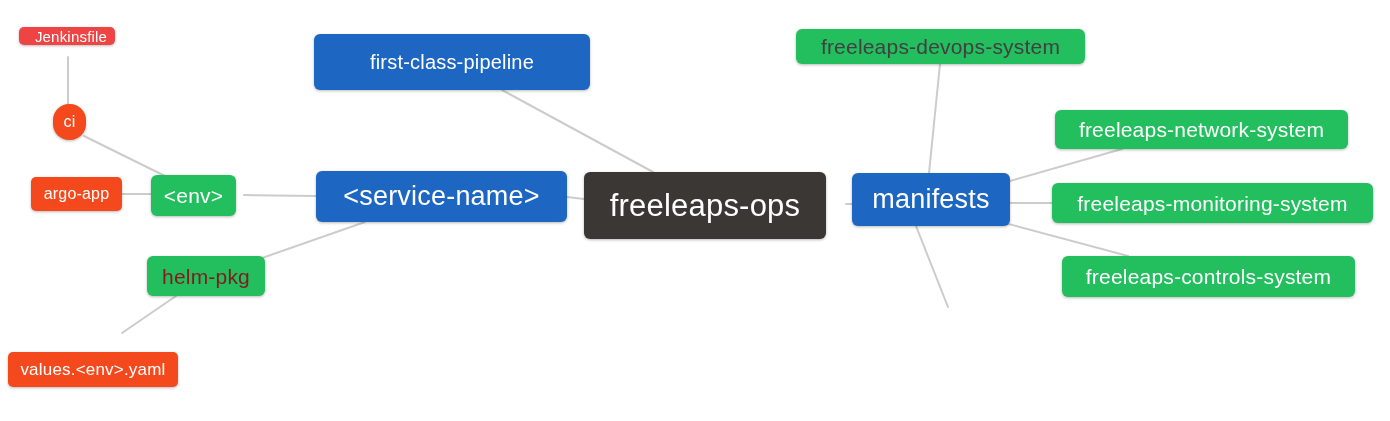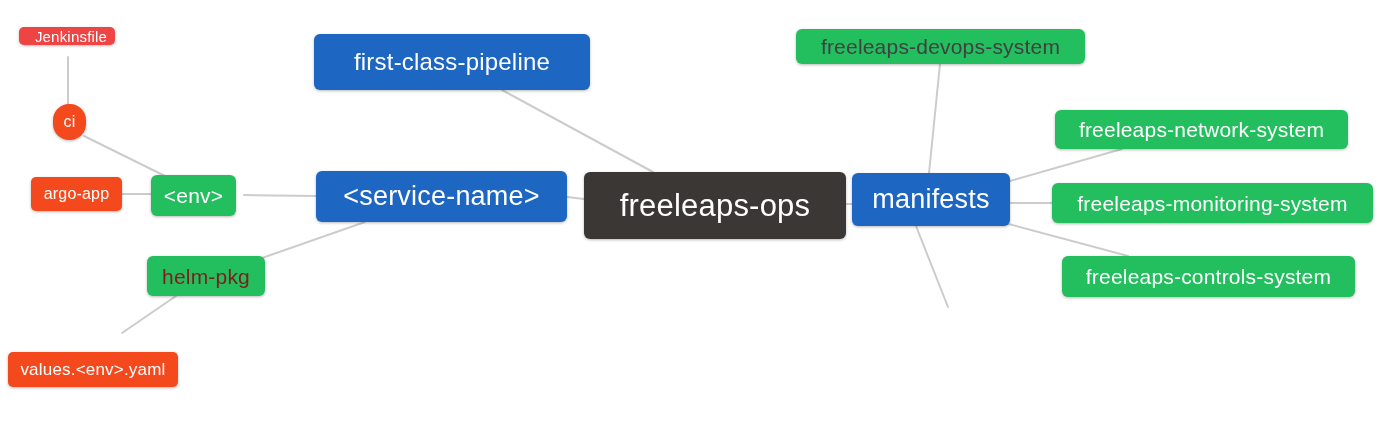--- a/index.html
+++ b/index.html
@@ -57,21 +57,21 @@
       <line x1="1005" y1="223" x2="1128" y2="256" stroke="#cccccc" stroke-width="2" stroke-linecap="round"></line>
       <line x1="916" y1="226" x2="948" y2="307" stroke="#cccccc" stroke-width="2" stroke-linecap="round"></line>
     </svg>
 
 <div class="node" style="left: 19px; top: 27px; width: 96px; height: 18px; background: #ef4444; color: rgb(255, 255, 255); font-size: 15px; border-radius: 5px; padding-left: 8px;">Jenkinsfile</div>
     <div class="node" style="left: 53px; top: 104px; width: 33px; height: 36px; background: rgb(244, 73, 29); color: rgb(255, 255, 255); font-size: 16px; border-radius: 16px;">ci</div>
     <div class="node" style="left: 31px; top: 177px; width: 91px; height: 34px; background: rgb(244, 73, 29); color: rgb(255, 255, 255); font-size: 16px; border-radius: 5px;">argo-app</div>
     <div class="node" style="left: 151px; top: 175px; width: 85px; height: 41px; background: rgb(35, 191, 95); color: rgb(255, 255, 255); font-size: 21px; border-radius: 6px;">&lt;env&gt;</div>
     <div class="node" style="left: 147px; top: 256px; width: 118px; height: 40px; background: rgb(35, 191, 95); color: #7f1d1d; font-size: 21px; border-radius: 6px;">helm-pkg</div>
     <div class="node" style="left: 8px; top: 332px; width: 170px; height: 35px; background: rgb(244, 73, 29); color: rgb(255, 255, 255); font-size: 17px; border-radius: 5px; margin-top: 20px;">values.&lt;env&gt;.yaml</div>
-    <div class="node" style="left: 314px; top: 34px; width: 276px; height: 56px; background: rgb(29, 102, 193); color: rgb(255, 255, 255); font-size: 24px; border-radius: 6px;">first-class-pipeline</div>
+    <div class="node" style="left: 314px; top: 34px; width: 276px; height: 56px; background: rgb(29, 102, 193); color: rgb(255, 255, 255); font-size: 20px; border-radius: 6px;">first-class-pipeline</div>
     <div class="node" style="left: 316px; top: 171px; width: 251px; height: 51px; background: rgb(29, 102, 193); color: rgb(255, 255, 255); font-size: 27px; border-radius: 6px;">&lt;service-name&gt;</div>
-    <div class="node" style="left: 584px; top: 172px; width: 262px; height: 67px; background: rgb(59, 55, 53); color: rgb(255, 255, 255); font-size: 31px; border-radius: 6px;">freeleaps-ops</div>
+    <div class="node" style="left: 584px; top: 172px; width: 242px; height: 67px; background: rgb(59, 55, 53); color: rgb(255, 255, 255); font-size: 31px; border-radius: 6px;">freeleaps-ops</div>
     <div class="node" style="left: 852px; top: 173px; width: 158px; height: 53px; background: rgb(29, 102, 193); color: rgb(255, 255, 255); font-size: 27px; border-radius: 6px;">manifests</div>
     <div class="node" style="left: 796px; top: 29px; width: 289px; height: 35px; background: rgb(35, 191, 95); color: #404040; font-size: 21px; border-radius: 6px;">freeleaps-devops-system</div>
     <div class="node" style="left: 1055px; top: 110px; width: 293px; height: 39px; background: rgb(35, 191, 95); color: rgb(255, 255, 255); font-size: 21px; border-radius: 6px;">freeleaps-network-system</div>
     <div class="node" style="left: 1052px; top: 183px; width: 321px; height: 40px; background: rgb(35, 191, 95); color: rgb(255, 255, 255); font-size: 21px; border-radius: 6px;">freeleaps-monitoring-system</div>
     <div class="node" style="left: 1062px; top: 256px; width: 293px; height: 41px; background: rgb(35, 191, 95); color: rgb(255, 255, 255); font-size: 21px; border-radius: 6px;">freeleaps-controls-system</div>
   </div>
 
 </body></html>

